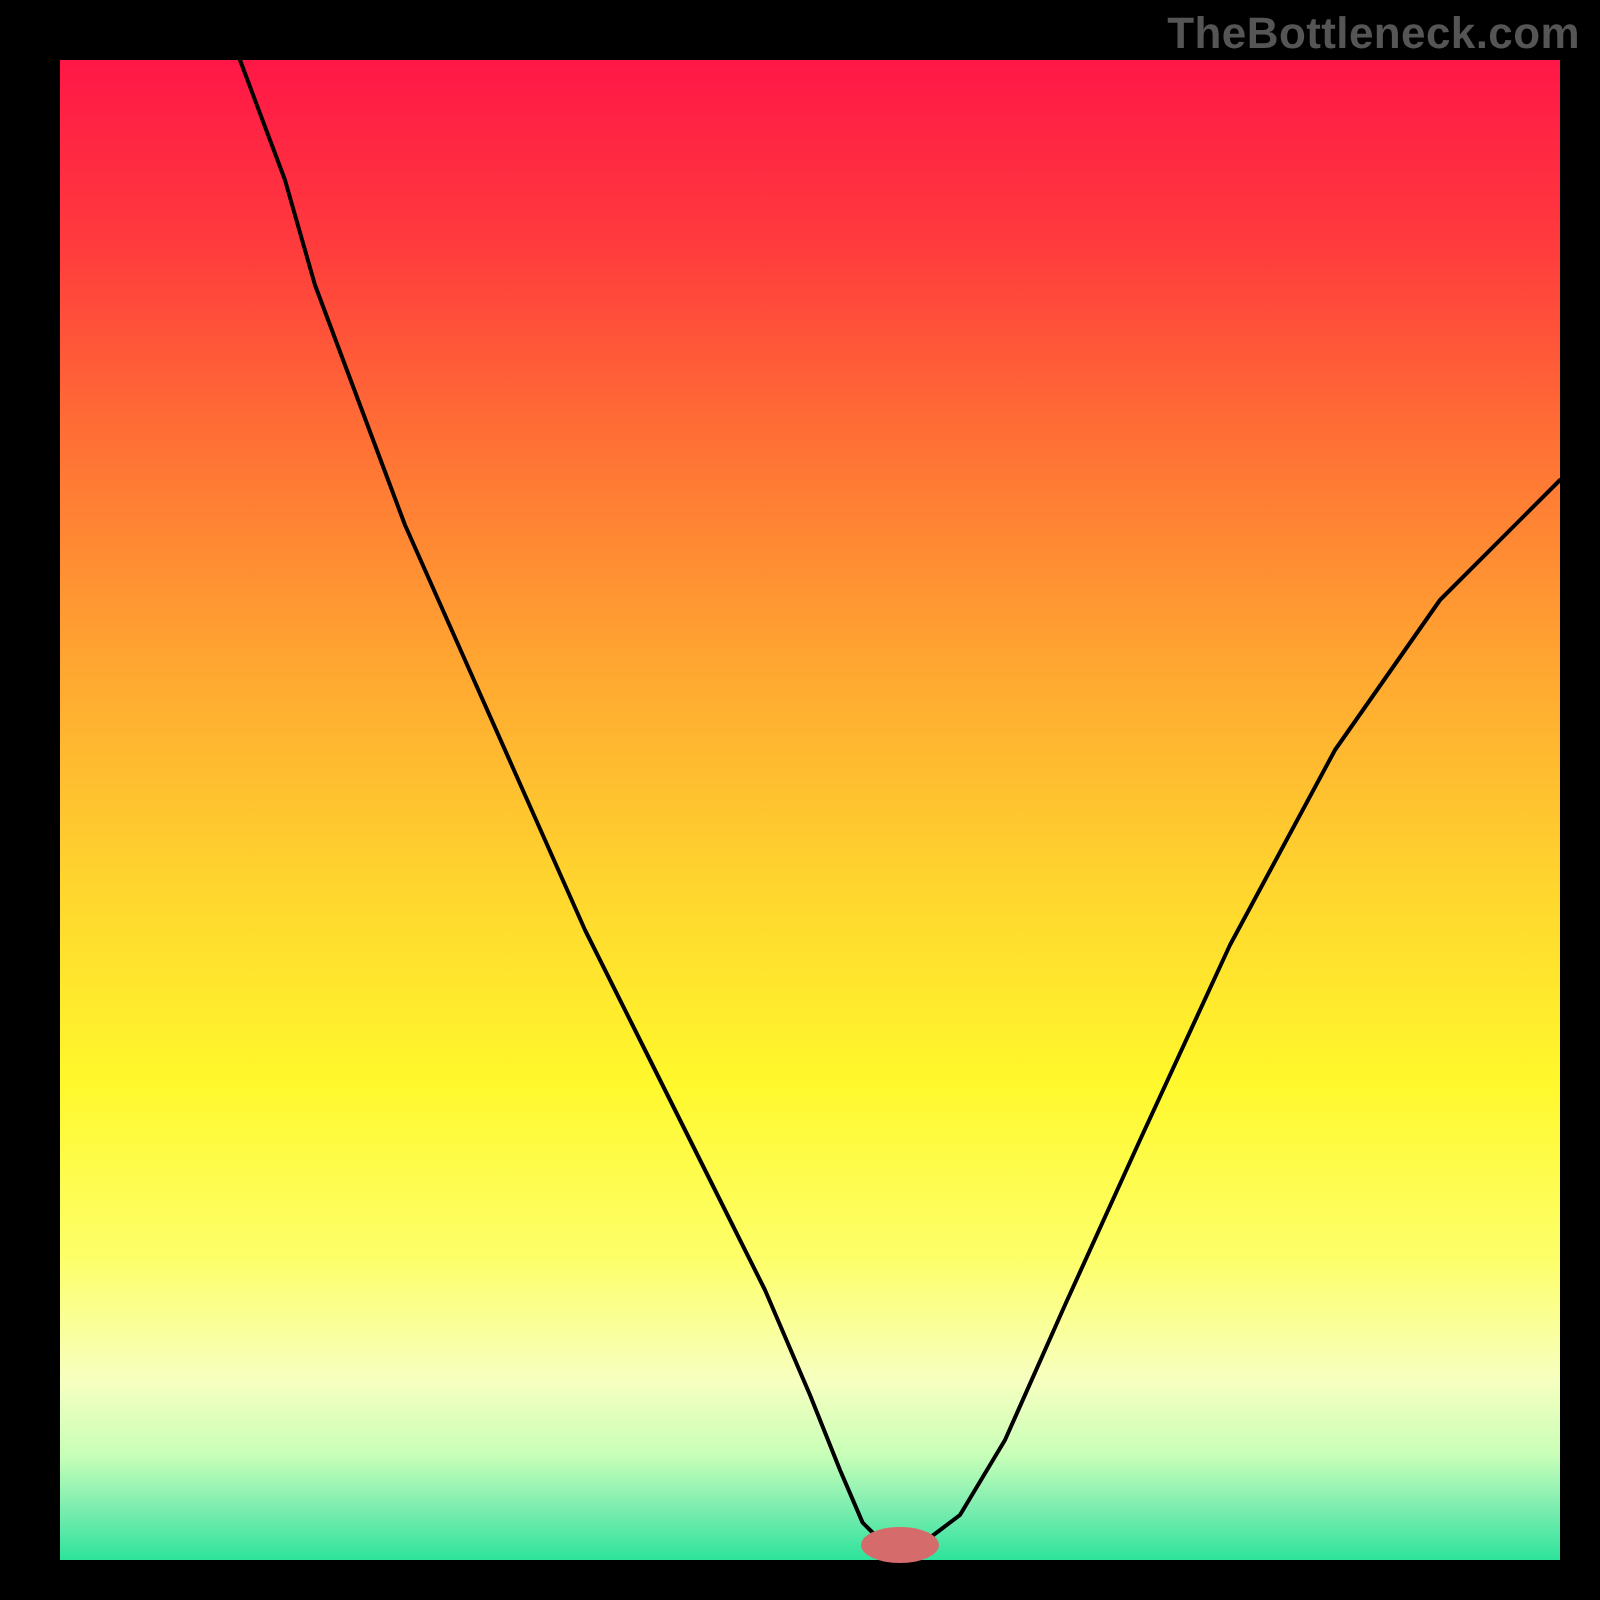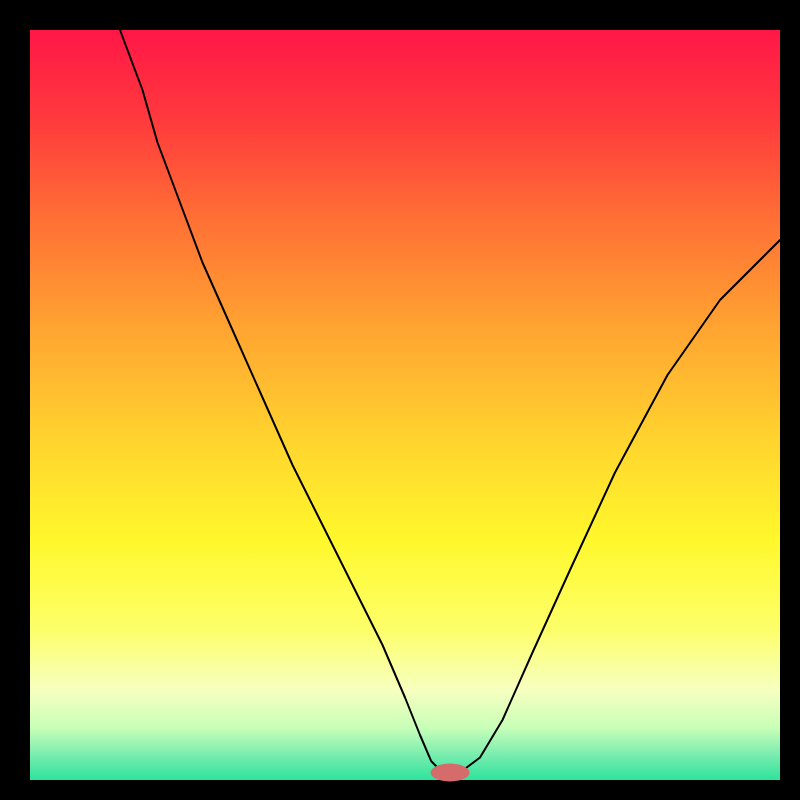--- a/index.html
+++ b/index.html
@@ -29,20 +29,21 @@
     position: absolute;
     top: 0;
     left: 0;
     z-index: 1;
   }
 </style>
 </head>
 <body>
 
 <div class="frame">
+  <div class="watermark">TheBottleneck.com</div>
 
   <svg class="chart" width="800" height="800" viewBox="0 0 800 800">
     <defs>
       <linearGradient id="bg-grad" x1="0" y1="0" x2="0" y2="1">
       <stop offset="0%" stop-color="#ff1747"></stop>
           <stop offset="12%" stop-color="#ff3a3d"></stop>
           <stop offset="25%" stop-color="#ff6f35"></stop>
           <stop offset="40%" stop-color="#ffa531"></stop>
           <stop offset="55.00000000000001%" stop-color="#ffd52e"></stop>
           <stop offset="68%" stop-color="#fff82c"></stop>

